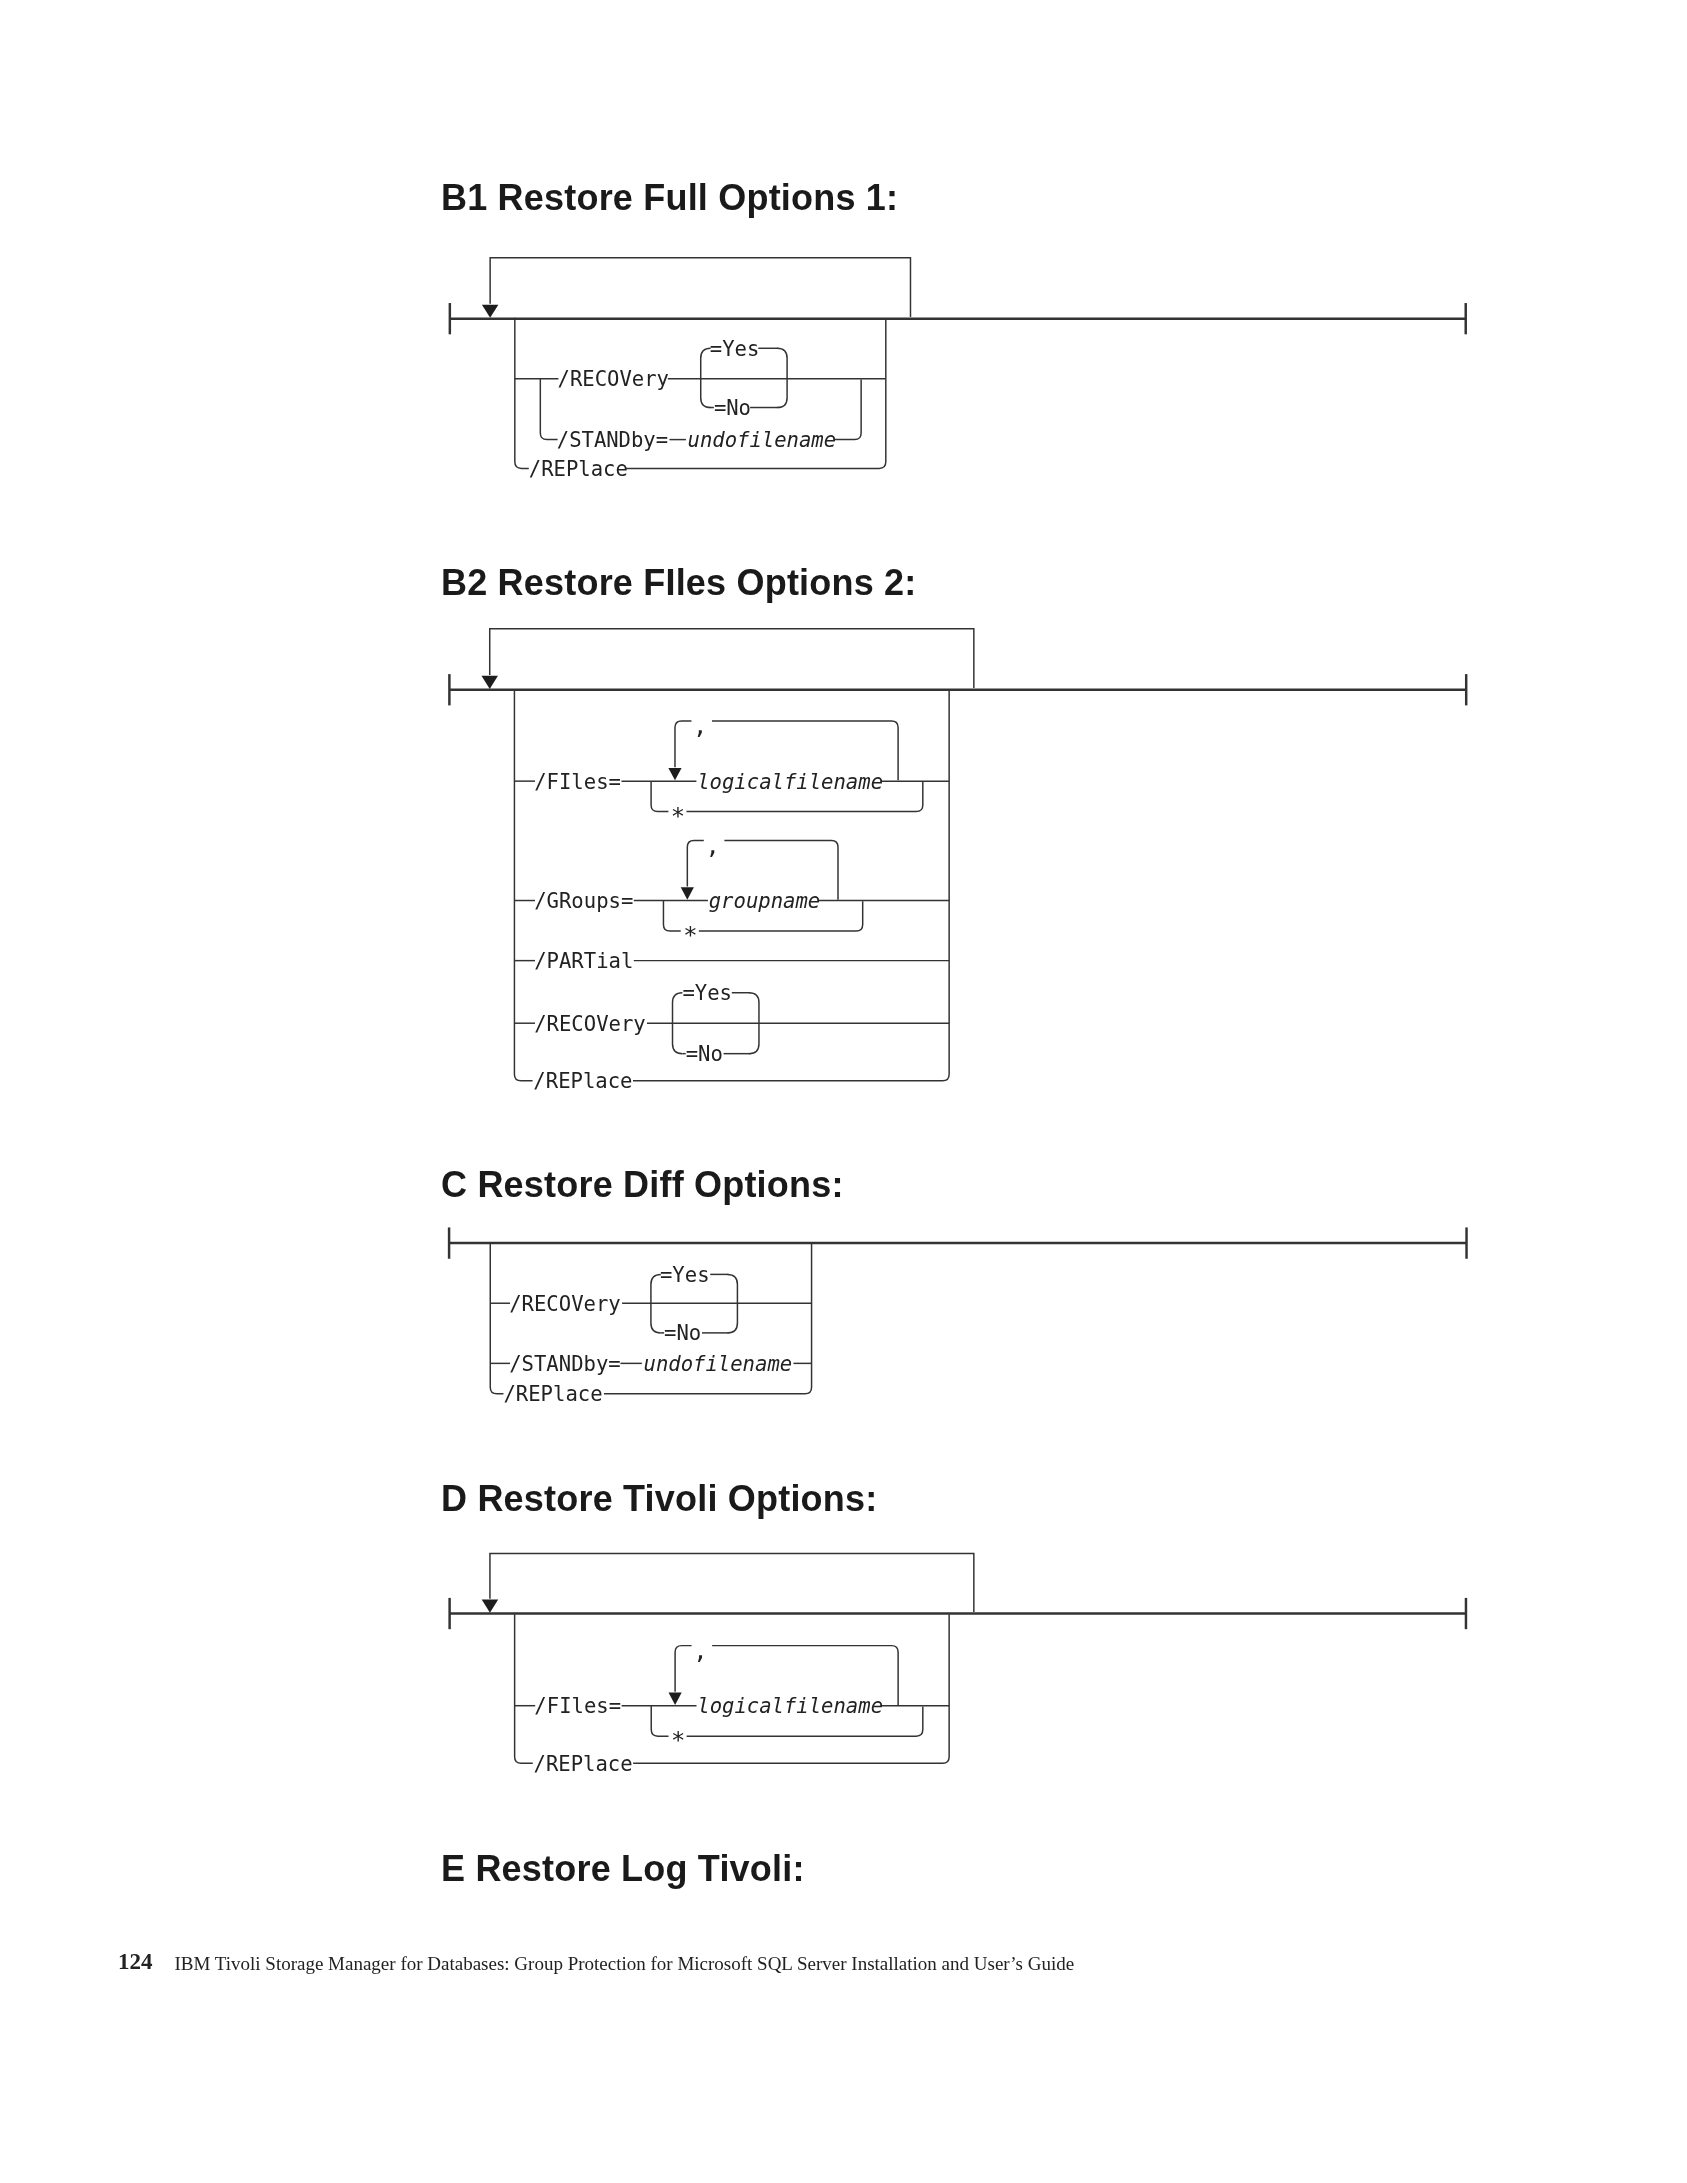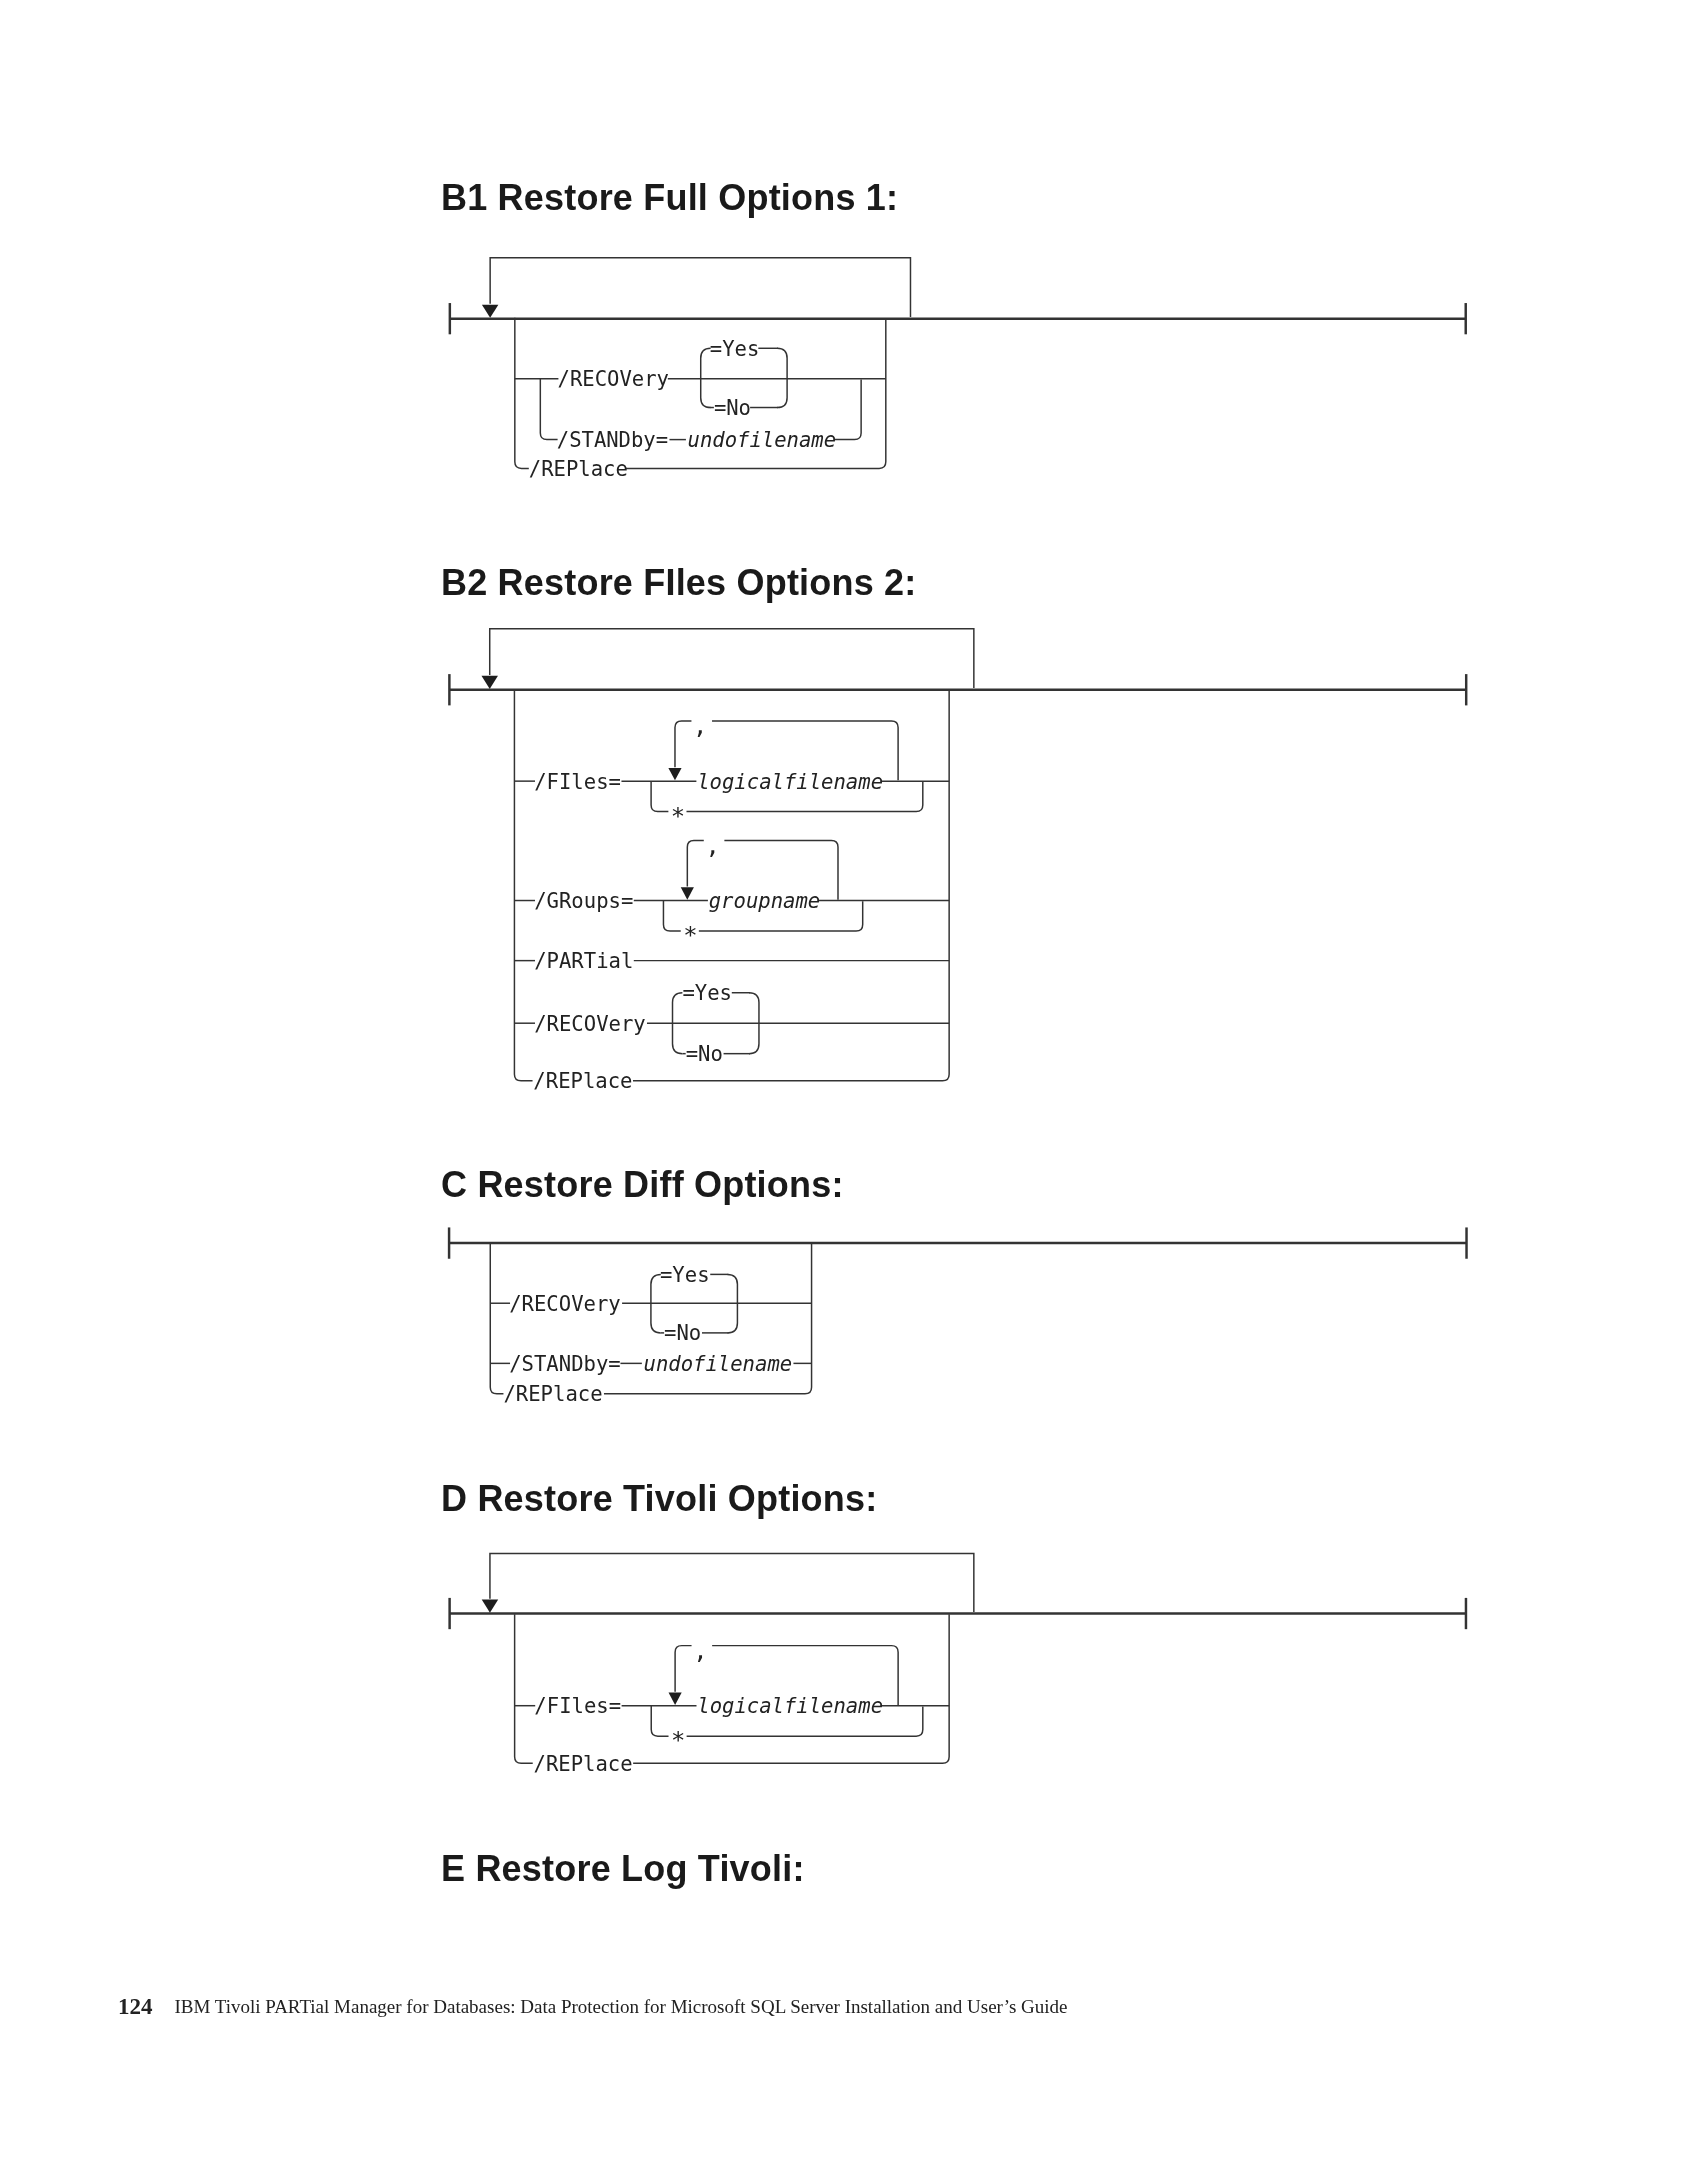--- a/index.html
+++ b/index.html
@@ -19,22 +19,22 @@
   .thin{stroke-width:1.8px;}
   .thick{stroke-width:3px;}
   .arrow{fill:#1d1d1d;stroke:none;}
   text.tok{
     font-family:"DejaVu Sans Mono","Liberation Mono",monospace;
     font-size:25px;fill:#222222;white-space:pre;
   }
   text.var{font-style:italic;}
   text.punct{font-size:29px;}
   .footer{
-    position:absolute;left:118px;top:1994px;
-    display:flex;align-items:center;gap:22px;
+    position:absolute;left:118px;top:1949px;
+    display:flex;align-items:flex-end;gap:22px;
     font-family:"Liberation Serif",serif;color:#222222;
     white-space:nowrap;
   }
   .footer .pagenum{font-weight:bold;font-size:23px;}
   .footer .ftitle{font-size:19px;}
 </style>
 </head>
 <body>
 
 <div class="heading" style="left:441px;top:177px">B1 Restore Full Options 1:</div>
@@ -179,15 +179,15 @@
   <text class="tok punct" x="841" y="2013">,</text>
   <text class="tok var" x="846" y="2079">logicalfilename</text>
   <text class="tok punct" x="814" y="2122">*</text>
   <text class="tok" x="647" y="2149">/REPlace</text>
 </svg>
 
 <div class="heading" style="left:441px;top:1848px">E Restore Log Tivoli:</div>
 
 <div class="footer">
   <span class="pagenum">124</span>
-  <span class="ftitle">IBM Tivoli PARTial Manager for Databases: Data Protection for Microsoft SQL Server Installation and User’s Guide</span>
+  <span class="ftitle">IBM Tivoli Storage Manager for Databases: Group Protection for Microsoft SQL Server Installation and User’s Guide</span>
 </div>
 
 
 </body></html>

